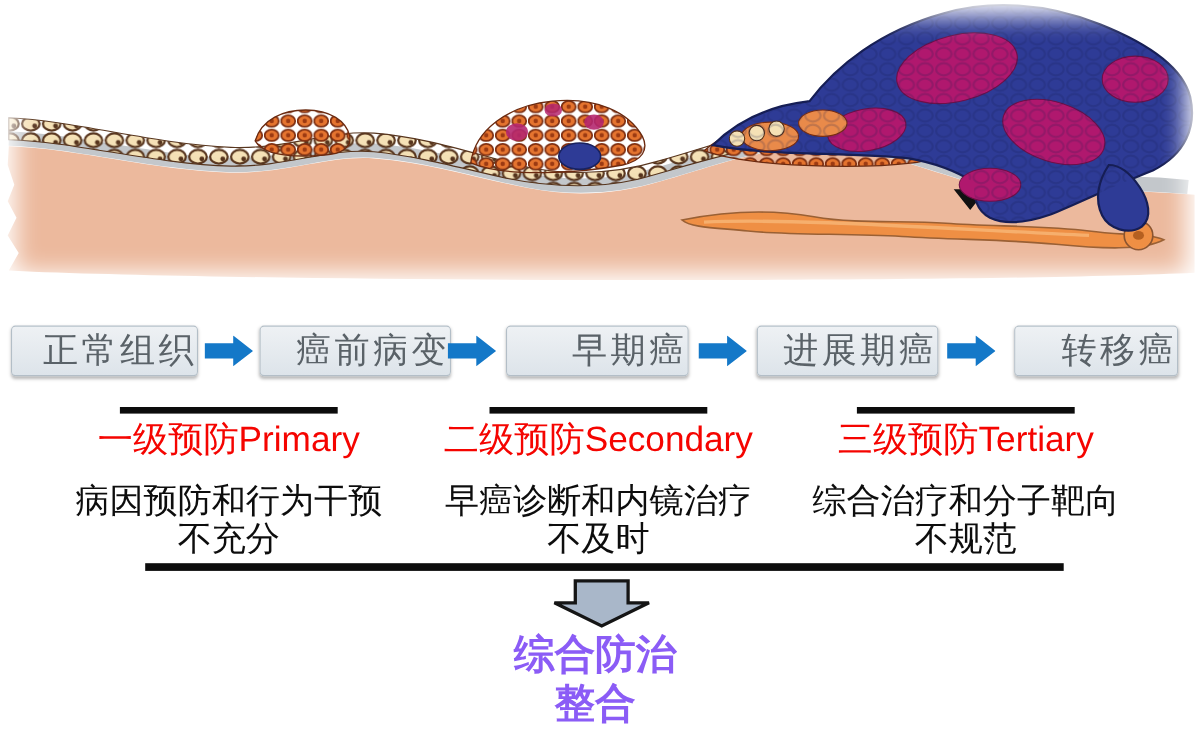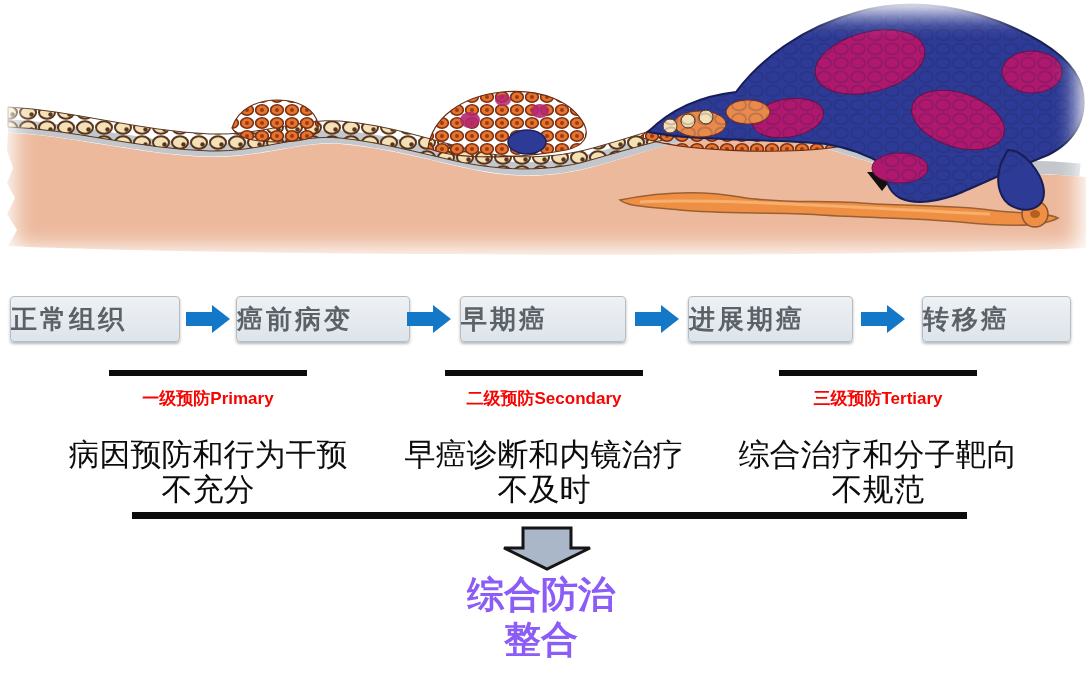--- a/index.html
+++ b/index.html
@@ -7,31 +7,31 @@
   #page{position:relative;width:1092px;height:676px;background:#fff;overflow:hidden;}
 
   
   #illus{position:absolute;left:0;top:0;width:1092px;height:262px;}
   #illus svg{filter:blur(.4px);}
   .soft-edge{position:absolute;left:0;top:0;width:1092px;height:262px;
              box-shadow:inset 0 0 22px 14px #fff;pointer-events:none;}
 
   
   .stage-box{position:absolute;top:296px;height:46px;box-sizing:border-box;
-             display:flex;align-items:center;justify-content:flex-start;
+             display:flex;align-items:center;justify-content:flex-end;
              background:linear-gradient(#eef1f4,#dde4ea);
              border:1px solid #b3bec7;border-radius:4px;
              box-shadow:0 2px 3px rgba(0,0,0,.28);
-             color:#5a6268;font-weight:bold;font-size:26px;letter-spacing:3px;}
+             color:#5a6268;font-weight:normal;font-size:32px;letter-spacing:3px;}
   .flow-arrow{position:absolute;top:305px;width:44px;height:28px;}
 
   
   .prev-col{position:absolute;top:370px;width:310px;text-align:center;}
   .prev-line{width:198px;height:6px;background:#0c0c0c;margin:0 auto 8px auto;}
-  .prev-title{color:#f50400;font-weight:bold;font-size:17px;line-height:30px;white-space:nowrap;}
+  .prev-title{color:#f50400;font-weight:normal;font-size:32px;line-height:30px;white-space:nowrap;}
   .prev-desc{color:#0d0d0d;font-size:31px;line-height:35px;margin-top:23px;white-space:nowrap;}
   .prev-desc2{color:#0d0d0d;font-size:31px;line-height:35px;white-space:nowrap;}
 
   
   .long-line{position:absolute;left:132px;top:512px;width:835px;height:7px;background:#0c0c0c;}
   #big-down-arrow{position:absolute;left:502px;top:526px;}
   .conclusion{position:absolute;left:396px;top:572px;width:290px;text-align:center;
               color:#8b5cf6;font-weight:bold;font-size:37px;line-height:45px;}
 </style>
 </head>

